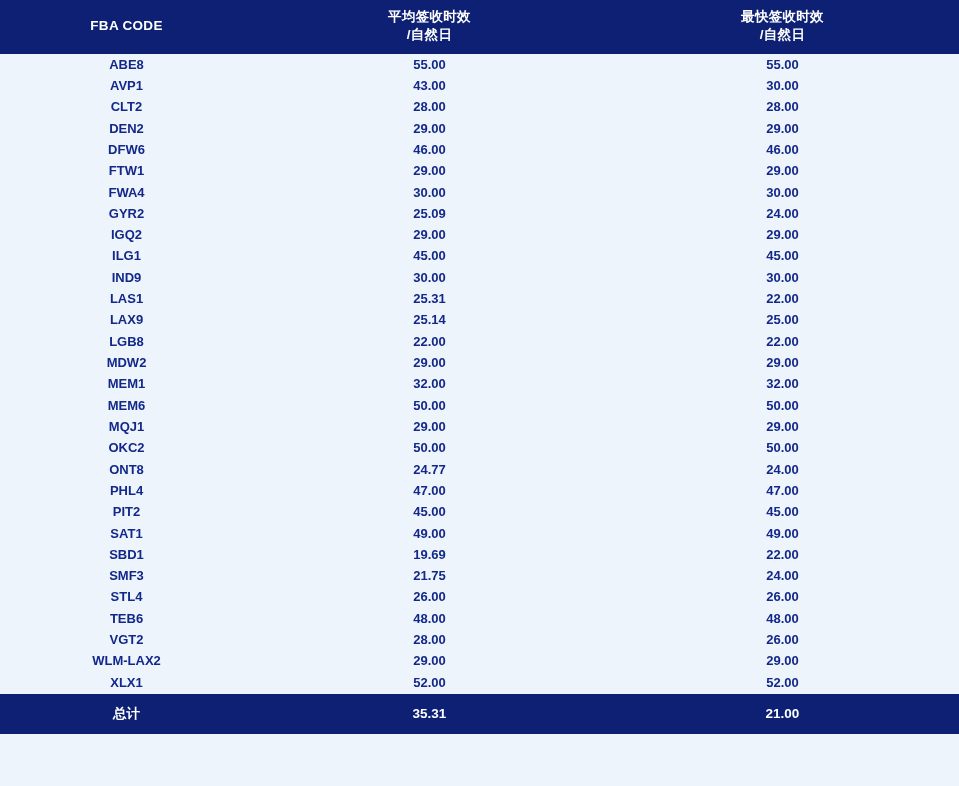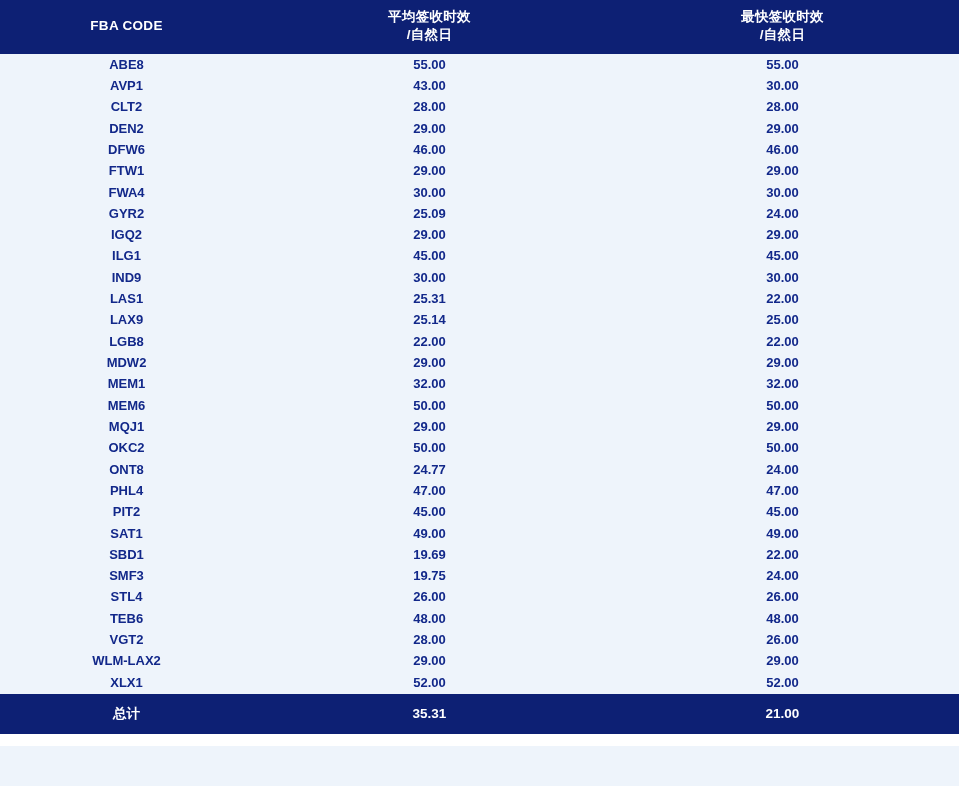--- a/index.html
+++ b/index.html
@@ -12,20 +12,21 @@
     background: #ffffff;
     font-family: "Liberation Sans", sans-serif;
   }
   .table-wrap {
     width: 959px;
     height: 786px;
     box-sizing: border-box;
     background: #eef4fb;
     display: flex;
     flex-direction: column;
+    align-items: center;
   }
   table.data-table {
     width: 100%;
     border-collapse: collapse;
     table-layout: fixed;
   }
   thead th {
     background: #0d2074;
     color: #ffffff;
     font-size: 13.5px;
@@ -215,21 +216,21 @@
           <td>49.00</td>
           <td>49.00</td>
         </tr>
         <tr>
           <td>SBD1</td>
           <td>19.69</td>
           <td>22.00</td>
         </tr>
         <tr>
           <td>SMF3</td>
-          <td>19.75</td>
+          <td>21.75</td>
           <td>24.00</td>
         </tr>
         <tr>
           <td>STL4</td>
           <td>26.00</td>
           <td>26.00</td>
         </tr>
         <tr>
           <td>TEB6</td>
           <td>48.00</td>

